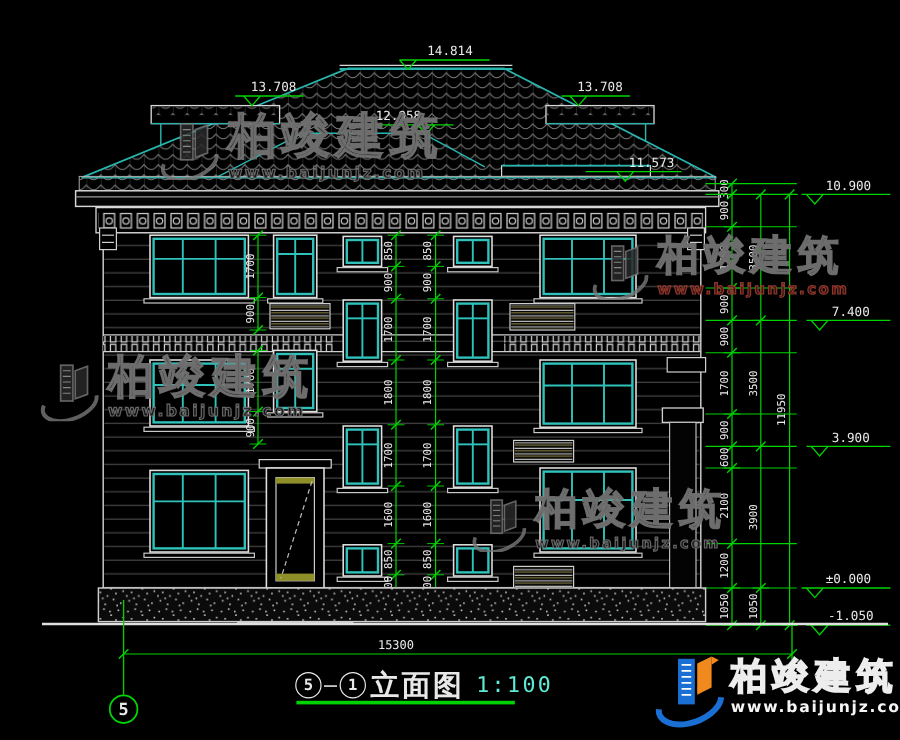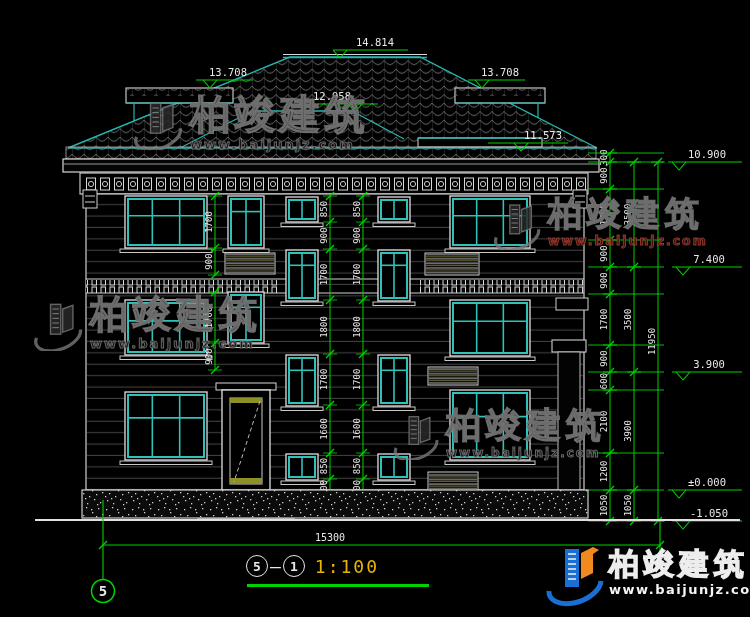--- a/index.html
+++ b/index.html
@@ -13,21 +13,21 @@
             color:rgba(22,22,22,.92);-webkit-text-stroke:1.3px rgba(125,125,125,.85);letter-spacing:5px;white-space:nowrap;}
   .wm-url{font-family:"DejaVu Sans",sans-serif;font-weight:bold;margin-top:2px;letter-spacing:2px;
           color:rgba(18,18,18,.92);-webkit-text-stroke:1px rgba(118,118,118,.85);white-space:nowrap;}
   .wm-url.red{color:rgba(62,18,14,.95);-webkit-text-stroke:1px rgba(155,62,50,.9);}
   
   #title{position:absolute;left:246px;top:555px;z-index:4;display:flex;align-items:center;color:#e8e8e8;}
   .bub{width:20px;height:20px;border:1.5px solid #e8e8e8;border-radius:50%;display:inline-flex;
        align-items:center;justify-content:center;font-size:13px;font-weight:bold;}
   .tdash{font-size:18px;margin:0 2px;}
   .tname{font-size:24px;font-weight:bold;font-family:"DejaVu Sans",sans-serif;letter-spacing:2px;margin-left:4px;white-space:nowrap;}
-  .tscale{font-size:18px;margin-left:10px;letter-spacing:2px;color:#eab308;}
+  .tscale{font-size:18px;margin-left:10px;letter-spacing:2px;color:#5eead4;}
   #title-underline{position:absolute;left:247px;top:584px;width:182px;height:3px;background:#00d400;z-index:4;}
   
   #brand-block{position:absolute;left:543px;top:537px;z-index:6;display:flex;align-items:center;gap:2px;}
   .brand-name{font-family:"DejaVu Sans",sans-serif;font-size:30px;font-weight:bold;color:#0b0b0b;
               -webkit-text-stroke:1.4px #ededed;letter-spacing:5px;line-height:1;white-space:nowrap;}
   .brand-url{font-family:"DejaVu Sans",sans-serif;font-size:13px;font-weight:bold;color:#f5f5f5;
              letter-spacing:1.5px;margin-top:3px;white-space:nowrap;}
 </style>
 </head>
 <body>
@@ -514,20 +514,21 @@
     <line x1="660" y1="521" x2="660" y2="552" stroke="#00d400" stroke-width="1.1"></line>
     <circle cx="103" cy="591" r="11.5" fill="none" stroke="#00d400" stroke-width="1.5"></circle>
     <text x="103" y="596" fill="#e8e8e8" font-size="14" font-weight="bold" text-anchor="middle">5</text>
   </g>
 </svg>
 
 <div id="title">
   <span class="bub">5</span>
   <span class="tdash">—</span>
   <span class="bub">1</span>
+  <span class="tname">立面图</span>
   <span class="tscale">1:100</span>
 </div>
 <div id="title-underline"></div>
 
 <div id="brand-block">
   <svg width="64" height="72" viewBox="0 0 64 72">
     <path d="M6,54 a27,16 -20 1,0 52,-10" stroke="#1a6fd4" stroke-width="5" fill="none"></path>
     <rect x="22" y="12" width="14" height="38" fill="#1a6fd4"></rect>
     <g stroke="#ffffff" stroke-width="1.4">
       <line x1="25" y1="17" x2="33" y2="17"></line>

